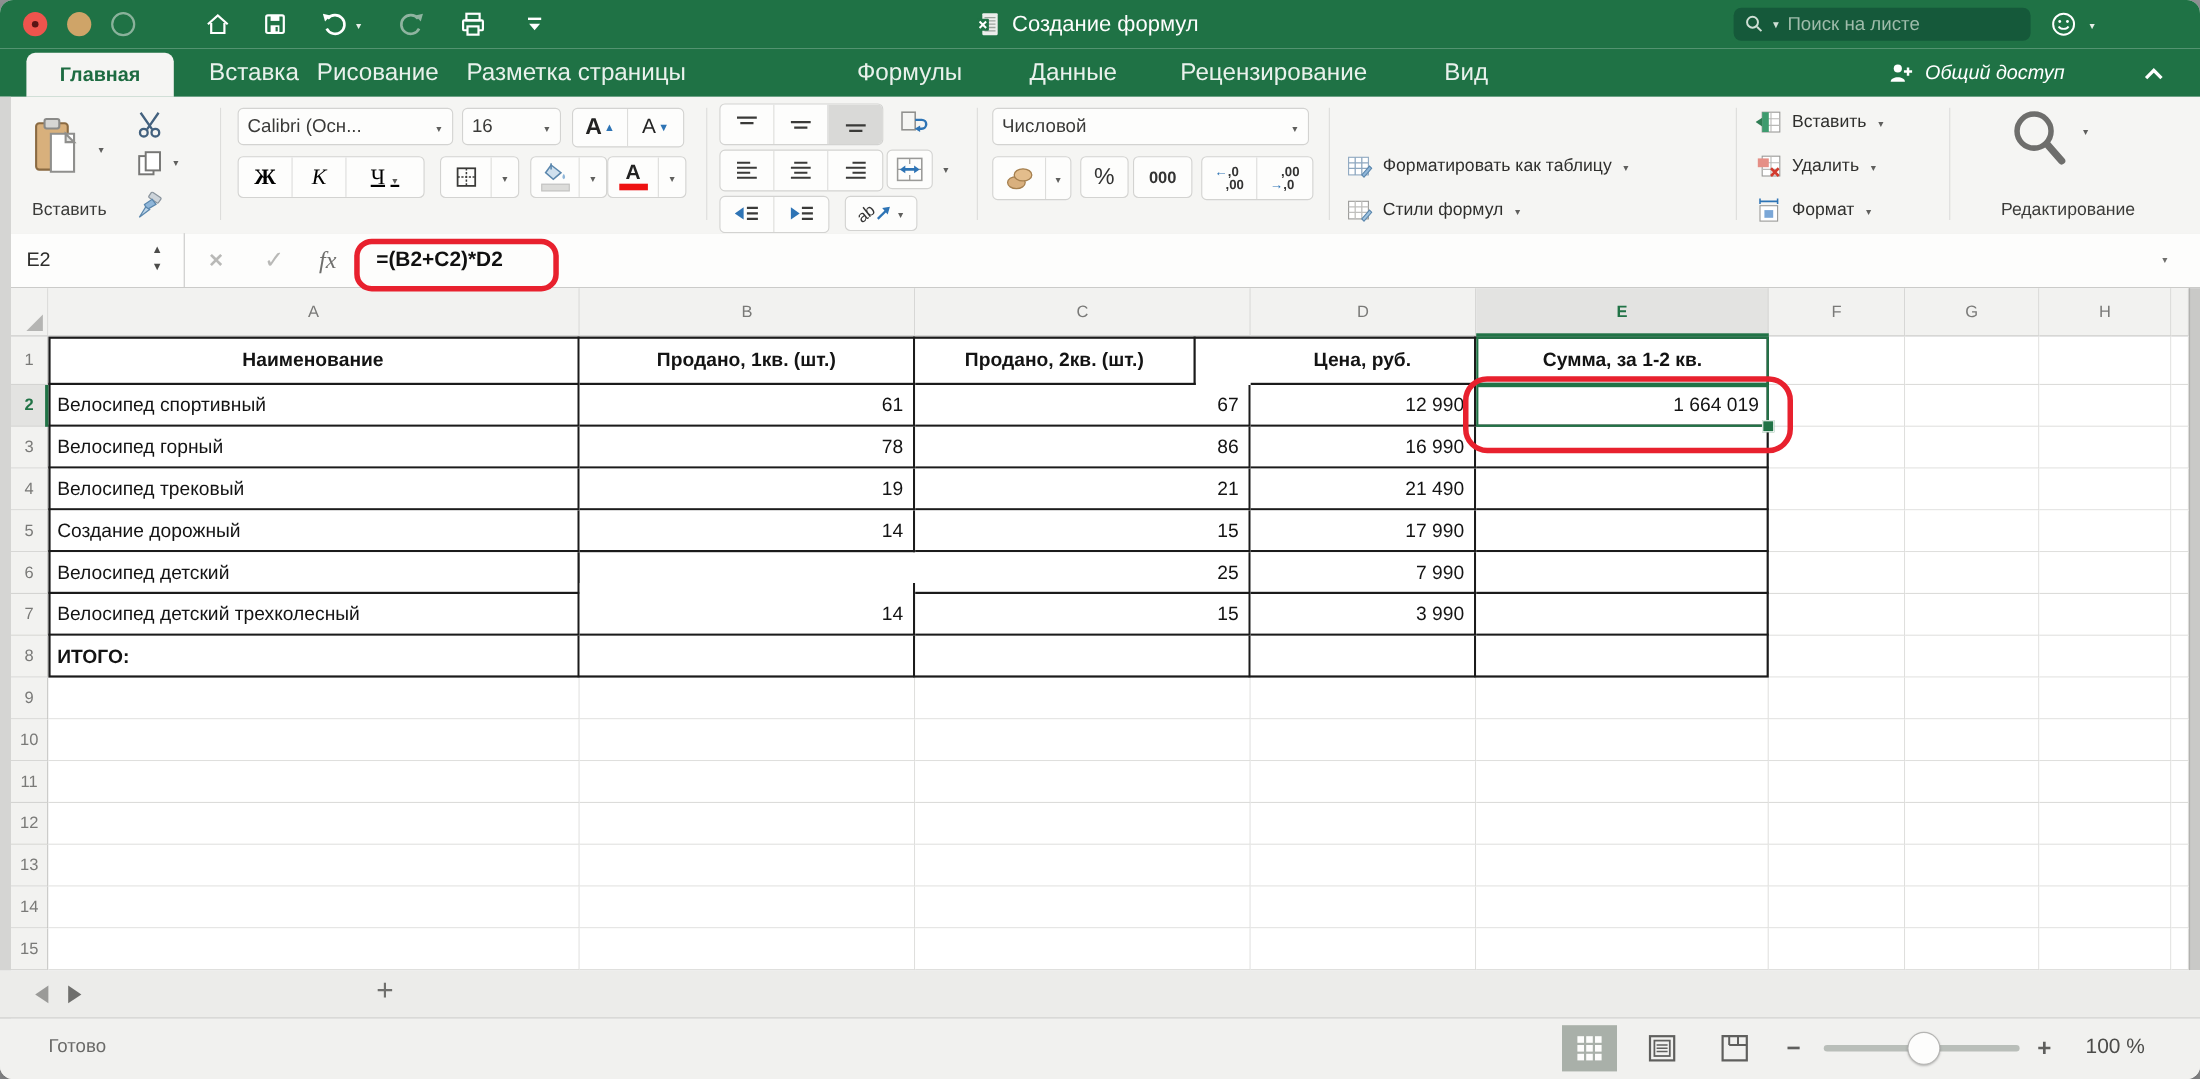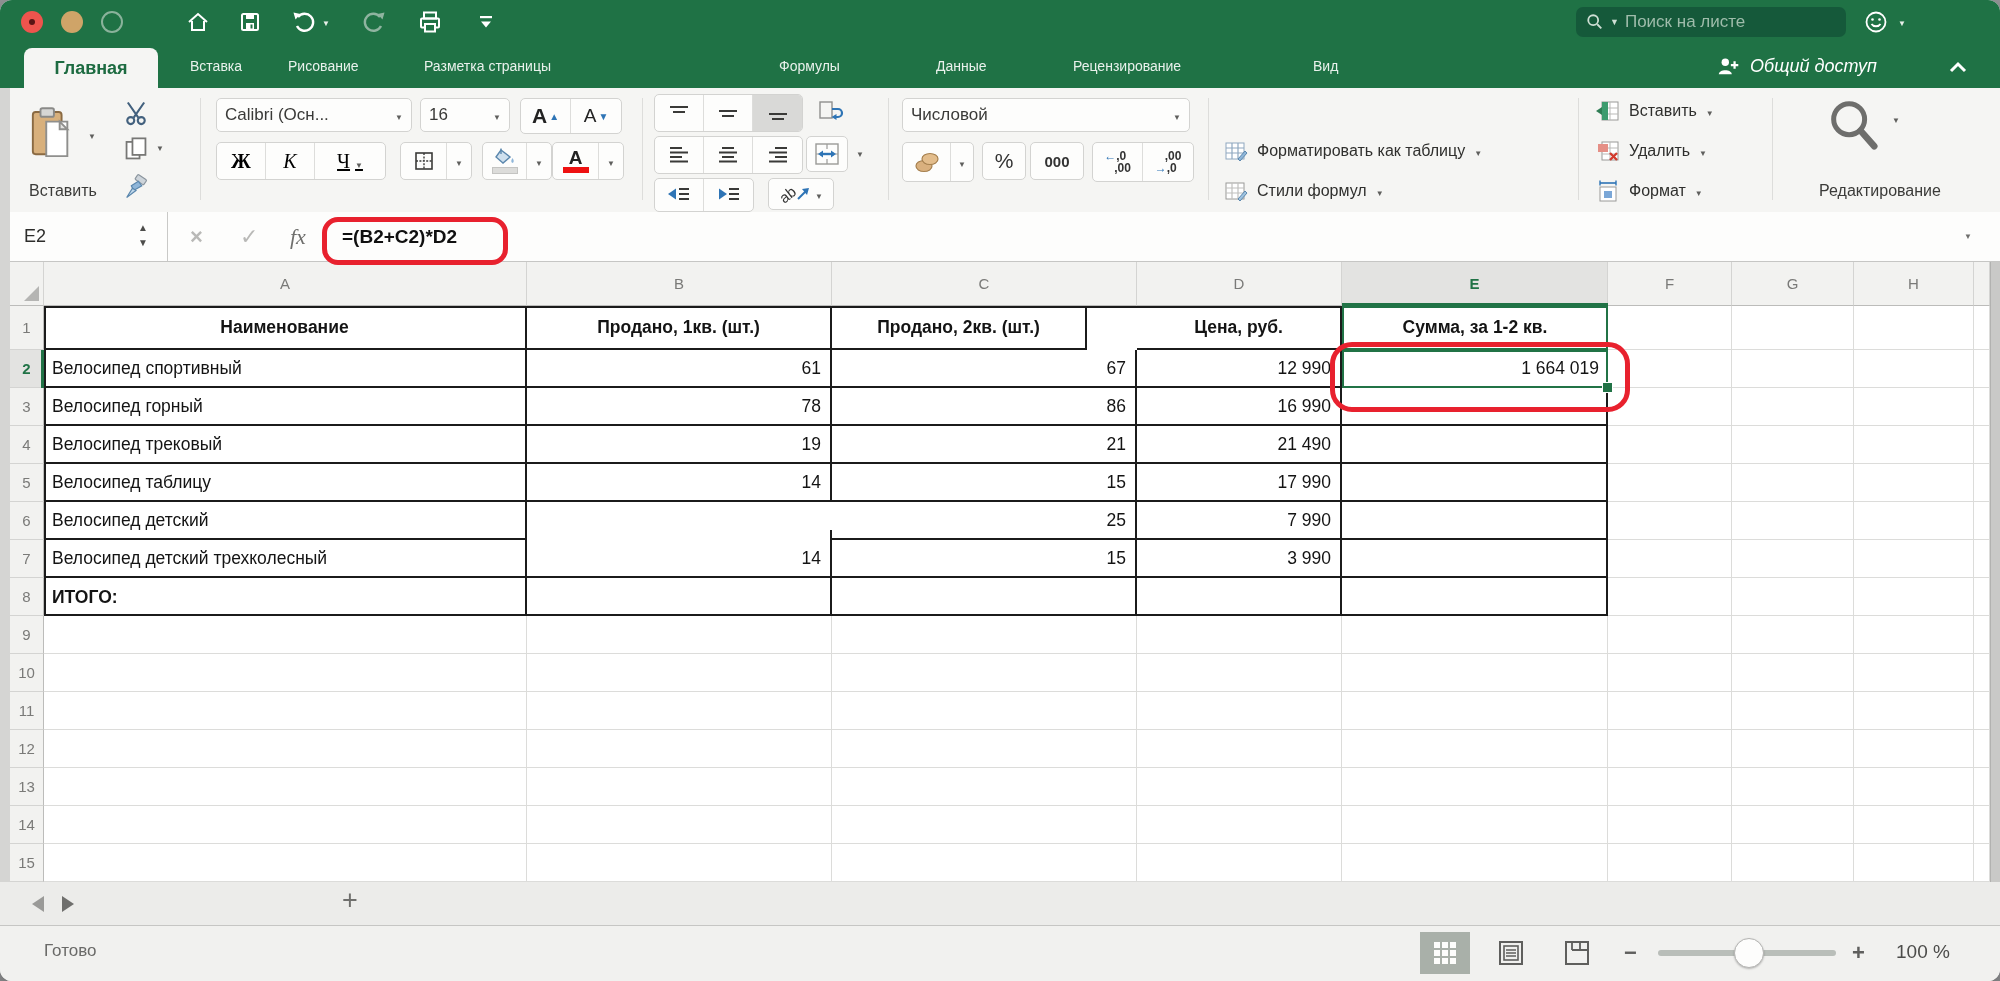--- a/index.html
+++ b/index.html
@@ -8,21 +8,21 @@
   .titlebar{position:absolute;left:0;top:0;width:2000px;height:44px;background:#1f7245;}
   .light{position:absolute;top:11px;width:22px;height:22px;border-radius:50%;}
   .light .dot{position:absolute;left:8px;top:8px;width:6px;height:6px;border-radius:50%;background:#5a1414;}
   .tb-ic{position:absolute;top:10px;width:24px;height:24px;}
   .tb-dd{position:absolute;top:19px;font-size:8px;color:#e8efe9;}
   .doc-title{position:absolute;top:0;height:44px;display:flex;align-items:center;gap:10px;color:#fdfdfd;font-size:20px;}
   .search-pill{position:absolute;left:1576px;top:7px;width:270px;height:30px;background:#15593a;border-radius:7px;display:flex;align-items:center;padding:0 10px;box-sizing:border-box;gap:6px;}
   .search-pill .ph{color:#9fbcab;font-size:17px;}
   
   .tabbar{position:absolute;left:0;top:44px;width:2000px;height:44px;background:#1f7245;}
-  .tab{position:absolute;top:0;height:44px;display:flex;align-items:center;color:#e9f1ec;font-size:14px;}
+  .tab{position:absolute;top:0;height:44px;display:flex;align-items:center;color:#e9f1ec;font-size:22px;}
   .tab-active{position:absolute;top:4px;height:40px;background:#f5f5f3;border-radius:8px 8px 0 0;display:flex;align-items:center;justify-content:center;color:#1d6b41;font-weight:600;font-size:18px;}
   .share{position:absolute;top:0;height:44px;display:flex;align-items:center;gap:8px;color:#fff;font-size:18px;}
   
   .ribbon{position:absolute;left:0;top:88px;width:2000px;height:124px;background:#f5f5f3;border-bottom:1px solid #c6c6c4;}
   .sepv{position:absolute;top:10px;height:102px;width:1px;background:#dddddb;}
   .btn{position:absolute;background:#fdfdfc;border:1px solid #d3d3d1;border-radius:5px;display:flex;align-items:center;justify-content:center;color:#3a3a38;box-sizing:border-box;}
   .noborder{border:none;background:transparent;}
   .dd::after{content:"▼";font-size:8px;color:#5f5f5d;}
   .ddl{margin-left:5px;}
   .combo{justify-content:space-between;padding:0 8px;font-size:17px;}
@@ -102,20 +102,29 @@
     <svg class="tb-ic" style="left:418px;" viewBox="0 0 24 24">
         <rect x="6" y="2.5" width="12" height="6" fill="none" stroke="#fff" stroke-width="2"></rect>
         <rect x="3" y="8.5" width="18" height="9" rx="1" fill="none" stroke="#fff" stroke-width="2"></rect>
         <rect x="7" y="14" width="10" height="7.5" fill="#1f7245" stroke="#fff" stroke-width="2"></rect>
       </svg>
     <svg class="tb-ic" style="left:474px;" viewBox="0 0 24 24">
         <rect x="6" y="6" width="12" height="2.2" fill="#fff"></rect>
         <polygon points="7,11.5 17,11.5 12,17.5" fill="#fff"></polygon>
       </svg>
 
+    <div class="doc-title" style="left:886px;">
+      <svg width="24" height="24" viewBox="0 0 24 24">
+          <rect x="7" y="2" width="14" height="20" rx="1" fill="#eceeec"></rect>
+          <path d="M9 6h10 M9 9h10 M9 12h10 M9 15h10 M9 18h10" stroke="#9aa49d" stroke-width="1.2"></path>
+          <rect x="2" y="7" width="11" height="11" rx="1" fill="#1f7245"></rect>
+          <path d="M4.5 9.5 L10.5 15.5 M10.5 9.5 L4.5 15.5" stroke="#fff" stroke-width="1.8"></path>
+        </svg>
+      <span>Создание формул</span>
+    </div>
 
     <div class="search-pill">
       <svg width="18" height="18" viewBox="0 0 20 20">
           <circle cx="8" cy="8" r="5.5" fill="none" stroke="#cfdfd5" stroke-width="2"></circle>
           <path d="M12.5 12.5 L17 17" stroke="#cfdfd5" stroke-width="2"></path>
         </svg>
       <span style="font-size:9px;color:#cfdfd5;">▼</span>
       <span class="ph">Поиск на листе</span>
     </div>
     <svg class="tb-ic" style="left:1864px;" viewBox="0 0 24 24">
@@ -542,21 +551,21 @@
       </div>
       <div class="cell" style="position: absolute; left: 1137px; top: 426px; width: 205px; height: 38px; border-right: 2px solid rgb(27, 27, 27); border-bottom: 2px solid rgb(27, 27, 27); justify-content: flex-end; padding-right: 9px;">
         <span>21 490</span>
       </div>
       <div class="cell" style="position: absolute; left: 1342px; top: 426px; width: 266px; height: 38px; border-right: none; border-bottom: 2px solid rgb(27, 27, 27); justify-content: flex-end; padding-right: 9px;"></div>
       <div class="cell gridline" style="position: absolute; left: 1608px; top: 426px; width: 124px; height: 38px;"></div>
       <div class="cell gridline" style="position: absolute; left: 1732px; top: 426px; width: 122px; height: 38px;"></div>
       <div class="cell gridline" style="position: absolute; left: 1854px; top: 426px; width: 120px; height: 38px;"></div>
       <div class="cell gridline" style="position: absolute; left: 1974px; top: 426px; width: 16px; height: 38px;"></div>
       <div class="cell" style="position: absolute; left: 44px; top: 464px; width: 483px; height: 38px; border-right: 2px solid rgb(27, 27, 27); border-bottom: 2px solid rgb(27, 27, 27); padding-left: 8px;">
-        <span>Велосипед таблицу</span>
+        <span>Создание дорожный</span>
       </div>
       <div class="cell" style="position: absolute; left: 527px; top: 464px; width: 305px; height: 38px; border-right: 2px solid rgb(27, 27, 27); border-bottom: 2px solid rgb(27, 27, 27); justify-content: flex-end; padding-right: 9px;">
         <span>14</span>
       </div>
       <div class="cell" style="position: absolute; left: 832px; top: 464px; width: 305px; height: 38px; border-right: 2px solid rgb(27, 27, 27); border-bottom: 2px solid rgb(27, 27, 27); justify-content: flex-end; padding-right: 9px;">
         <span>15</span>
       </div>
       <div class="cell" style="position: absolute; left: 1137px; top: 464px; width: 205px; height: 38px; border-right: 2px solid rgb(27, 27, 27); border-bottom: 2px solid rgb(27, 27, 27); justify-content: flex-end; padding-right: 9px;">
         <span>17 990</span>
       </div>

